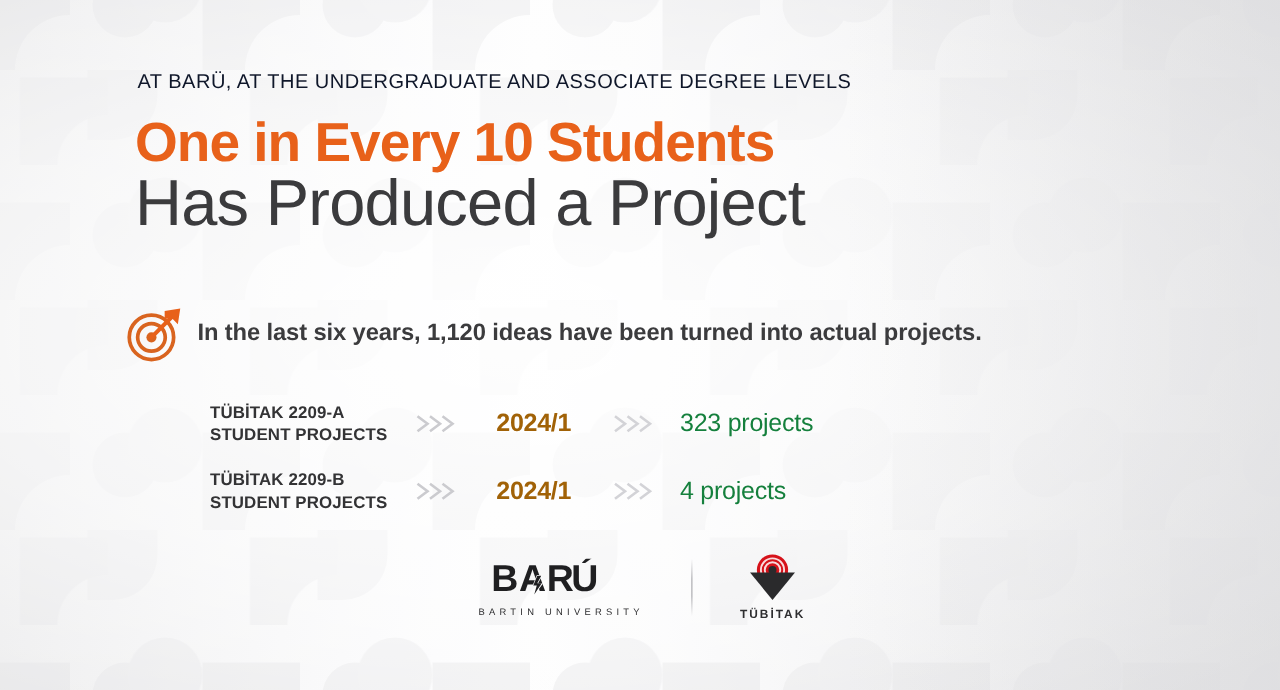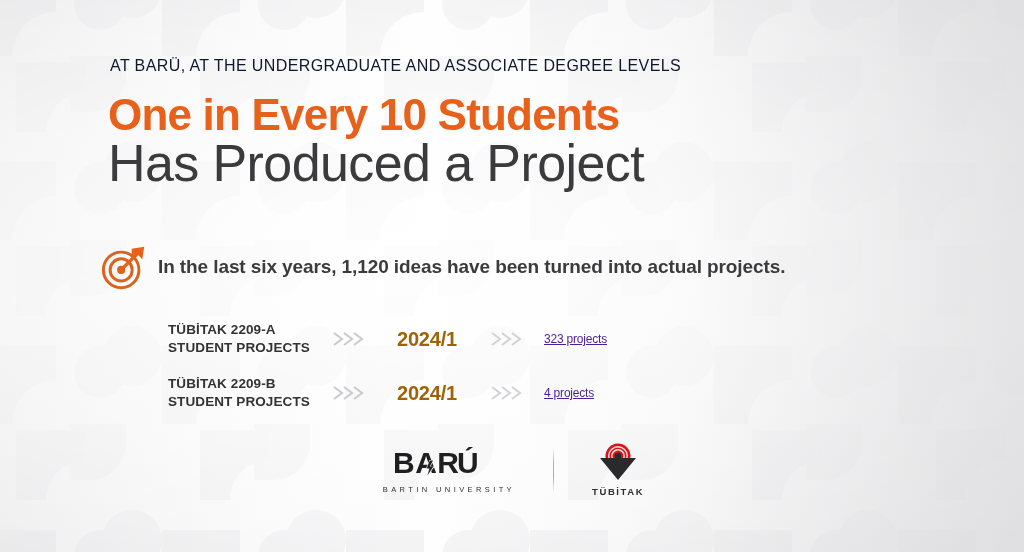--- a/index.html
+++ b/index.html
@@ -74,22 +74,22 @@
     font-size:13.5px; font-weight:700; line-height:1.35;
     color:#333335; letter-spacing:.1px;
   }
   .chev{ width:44px; flex:0 0 44px; display:flex; justify-content:center; }
   .chev svg{ display:block; }
   .row-period{
     width:114px; flex:0 0 114px; text-align:center;
     font-size:20px; font-weight:700; color:#a16207; letter-spacing:-.2px;
   }
   .row-count{
-    font-size:12px; font-weight:400; color:#4c1d95;
-    white-space:nowrap; letter-spacing:-.2px; padding-left:16px;text-decoration:underline;
+    font-size:20px; font-weight:400; color:#15803d;
+    white-space:nowrap; letter-spacing:-.2px; padding-left:16px;
   }
 
   
   #footer{
     position:absolute; left:0; right:0; top:443px;
     display:flex; justify-content:center; align-items:center; gap:16px;text-align:right;
   }
   #baru-logo{ display:flex; flex-direction:column; align-items:center; }
   #baru-wordmark{ display:block; }
   .baru-sub{

